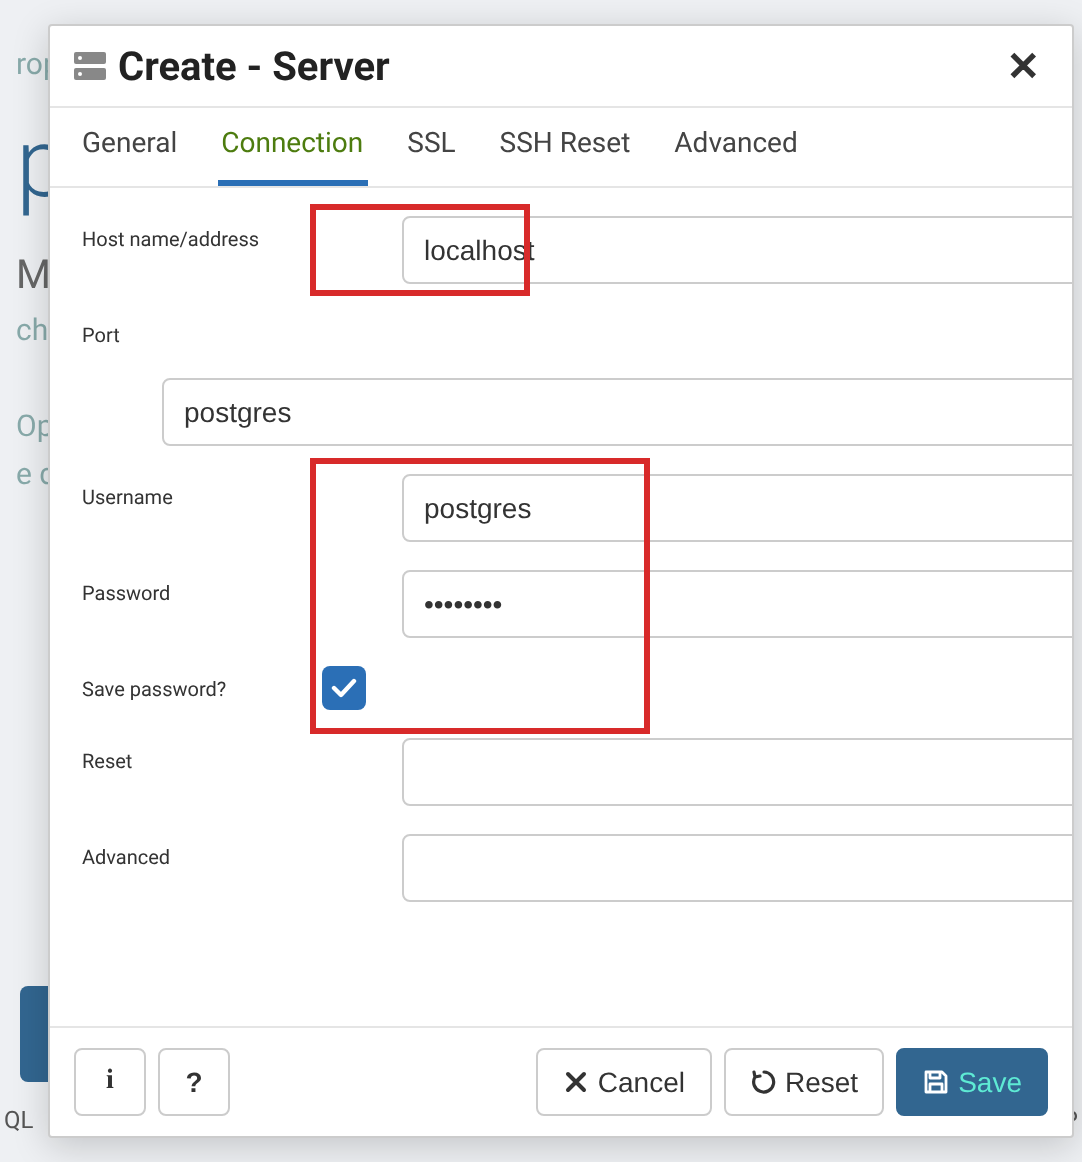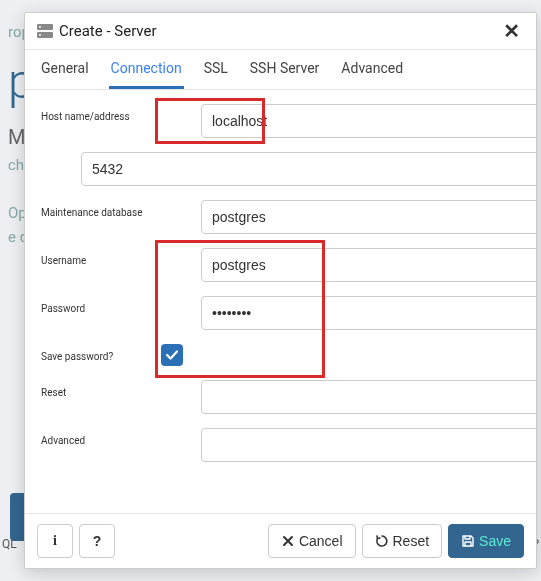--- a/index.html
+++ b/index.html
@@ -30,21 +30,21 @@
   .bg-right {
     position:absolute; right:0; top:230px; width:30px;
     color:#666; font-size:13px; line-height:1.4;
   }
   .bg-btn {
     position:absolute; background:#326690; color:#fff; border-radius:4px;
     width:48px; height:48px; bottom:40px;
   }
   .bg-btn.left { left:10px; }
   .bg-btn.right { right:6px; }
-  .bg-txt-bl { position:absolute; bottom:30px; font-size:12px; color:#555;}
+  .bg-txt-bl { position:absolute; bottom:14px; font-size:12px; color:#555;}
   .bg-txt-bl.left { left:2px; }
   .bg-txt-bl.right { right:2px; }
 
   .modal {
     position: absolute;
     left: 24px; right: 4px; top: 12px; bottom: 12px;
     background: #fff;
     border: 1px solid #ccc;
     border-radius: 2px;
     box-shadow: 0 4px 18px rgba(0,0,0,0.18);
@@ -55,21 +55,21 @@
     display: flex;
     align-items: center;
     padding: 8px 12px;
     border-bottom: 1px solid #e5e5e5;
   }
   .modal-header .title-icon {
     width: 16px; height: 14px; margin-right: 6px;
     display:inline-block;
   }
   .modal-header .title-icon svg { width:16px; height:14px; }
-  .modal-title { font-weight: 400; font-size: 15px; color:#222;}
+  .modal-title { font-weight: 700; font-size: 20px; color:#222;}
   .modal-close {
     margin-left: auto;
     font-size: 20px; line-height: 1;
     cursor: pointer; font-weight: 700;
     padding: 0 4px;
   }
   .tabs {
     display: flex;
     gap: 18px;
     padding: 0 14px;
@@ -77,21 +77,21 @@
   }
   .tab {
     padding: 10px 2px 10px;
     color: #444;
     cursor: pointer;
     border-bottom: 3px solid transparent;
     font-size: 14px;
     text-align: right;
   }
   .tab.active {
-    color: #3b82f6;
+    color: #4d7c0f;
     border-bottom-color: #2b6fb6;
   }
   .modal-body {
     flex: 1 1 auto;
     overflow: auto;
     padding: 14px 16px 8px;
   }
   .form-row {
     display: flex;
     align-items: flex-start;
@@ -193,42 +193,39 @@
     <span class="modal-title">Create - Server</span>
     <span class="modal-close">
       <span>✕</span>
     </span>
   </div>
 
   <div class="tabs">
     <div class="tab">General</div>
     <div class="tab active">Connection</div>
     <div class="tab">SSL</div>
-    <div class="tab">SSH Server</div>
+    <div class="tab">SSH Reset</div>
     <div class="tab">Advanced</div>
   </div>
 
   <div class="modal-body">
 
     <div class="form-row">
       <div class="form-label">Host name/address</div>
       <div class="form-field" style="position:relative;">
         <input class="form-control" value="localhost" style="">
         <div class="highlight" style="left:-6px; top:-6px; width:110px; height:46px;"></div>
       </div>
     </div>
 
     <div class="form-row">
-      <div class="form-field">
-        <input class="form-control" value="5432" style="">
-      </div>
-    </div>
-
-    <div class="form-row">
-      <div class="form-label">Maintenance database</div>
+      <div class="form-label">Port</div>
+    </div>
+
+    <div class="form-row">
       <div class="form-field">
         <input class="form-control" value="postgres" style="">
       </div>
     </div>
 
     <div style="position:relative;">
       <div class="highlight" style="left:114px; top:-8px; width:170px; height:138px;"></div>
 
       <div class="form-row">
         <div class="form-label">Username</div>

